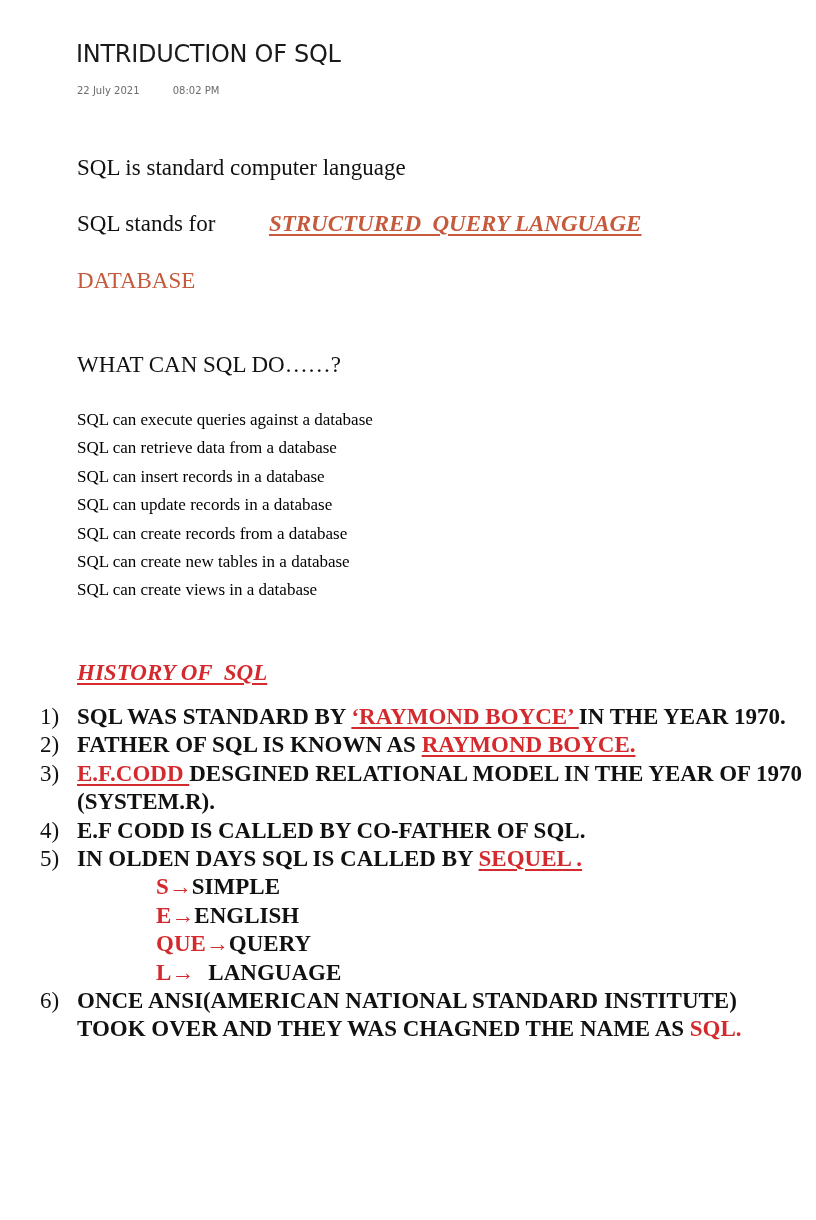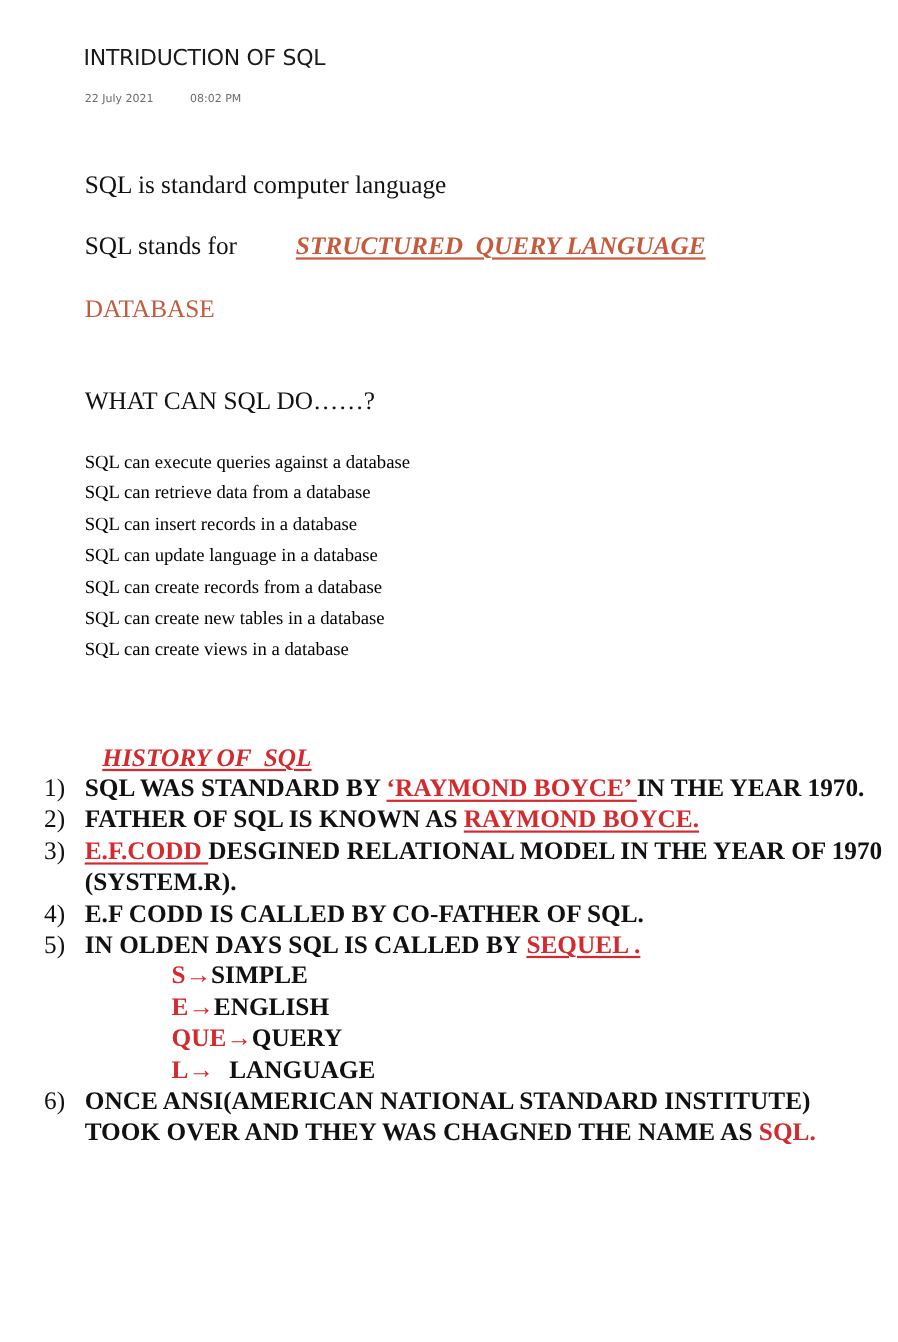--- a/index.html
+++ b/index.html
@@ -11,21 +11,21 @@
       width: 816px;
       height: 1220px;
       position: relative;
       overflow: hidden;
     }
     .page-title {
       position: absolute;
       left: 76px;
       top: 40px;
       font-family: "DejaVu Sans", sans-serif;
-      font-size: 20px;
+      font-size: 24px;
       color: #1a1a1a;
       letter-spacing: -0.3px;
       font-weight: normal;
       margin: 0;
     }
     .meta {
       position: absolute;
       left: 77px;
       top: 85px;
       font-family: "DejaVu Sans", sans-serif;
@@ -68,21 +68,21 @@
       left: 77px;
       top: 660px;
       font-family: "Liberation Serif", serif;
       font-size: 23px;
       font-weight: bold;
       font-style: italic;
       text-decoration: underline;
       text-decoration-thickness: 2px;
       text-underline-offset: 3px;
       color: var(--accent-b);
-      margin: 16px;
+      margin: 0;
     }
     .history-list {
       position: absolute;
       left: 40px;
       top: 703px;
       width: 770px;
       font-family: "Liberation Serif", serif;
       font-size: 23px;
       font-weight: bold;
       color: #111111;
@@ -137,21 +137,21 @@
 <div class="body-text" style="top:267px;">
   <div class="accent-a">DATABASE</div>
 </div>
 
 <div class="body-text" style="top:351px;">WHAT CAN SQL DO……?</div>
 
 <ul class="cap-list">
   <li>SQL can execute queries against a database</li>
   <li>SQL can retrieve data from a database</li>
   <li>SQL can insert records in a database</li>
-  <li>SQL can update language in a database</li>
+  <li>SQL can update records in a database</li>
   <li>SQL can create records from a database</li>
   <li>SQL can create new tables in a database</li>
   <li>SQL can create views in a database</li>
 </ul>
 
 <h2 class="history-heading" style="white-space:pre;">HISTORY OF  SQL</h2>
 
 <ol class="history-list">
   <li>
     <span class="num">1)</span>

